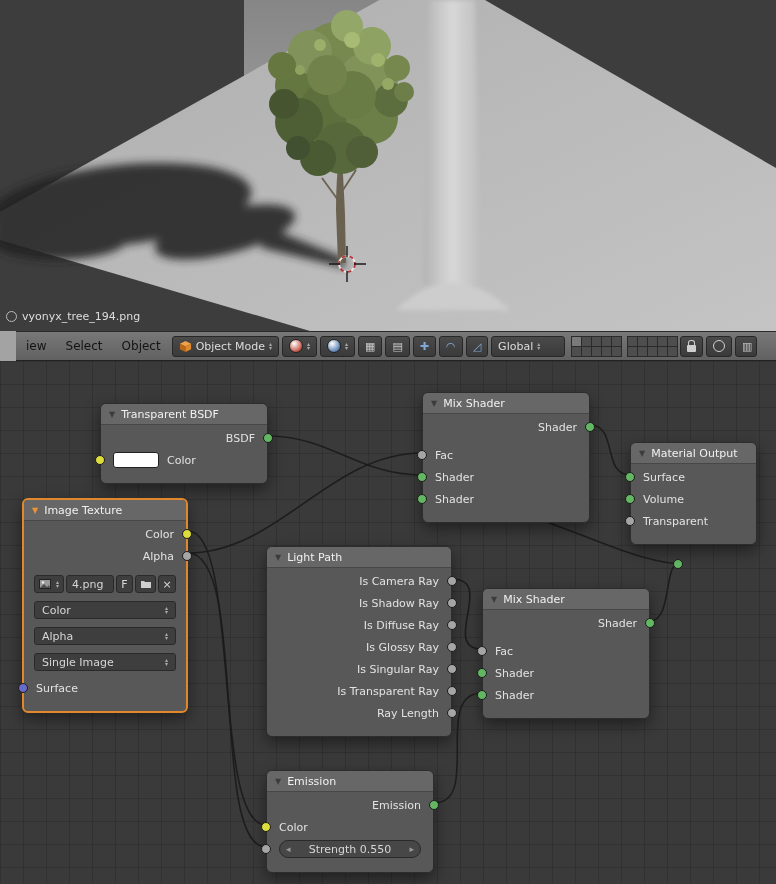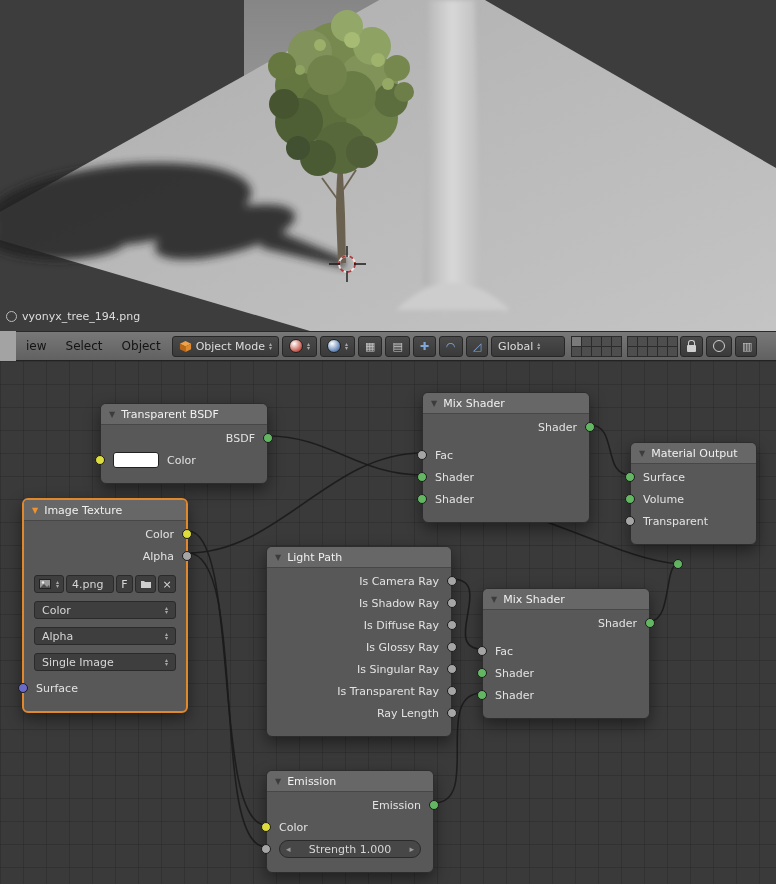--- a/index.html
+++ b/index.html
@@ -506,21 +506,21 @@
             <span class="sock r sk-shader"></span>
           </div>
         <div class="row">
             <span class="sock l sk-color"></span>
             <span>Color</span>
           </div>
         <div class="row">
           <span class="sock l sk-value"></span>
           <div class="w slider">
             <span class="sl-arr">◂</span>
-            <span class="val">Strength 1.000</span>
+            <span class="val">Strength 0.550</span>
             <span class="sl-arr">▸</span>
           </div>
         </div>
       </div>
     </div>
 
   </div>
 </div>
 
 </body></html>

